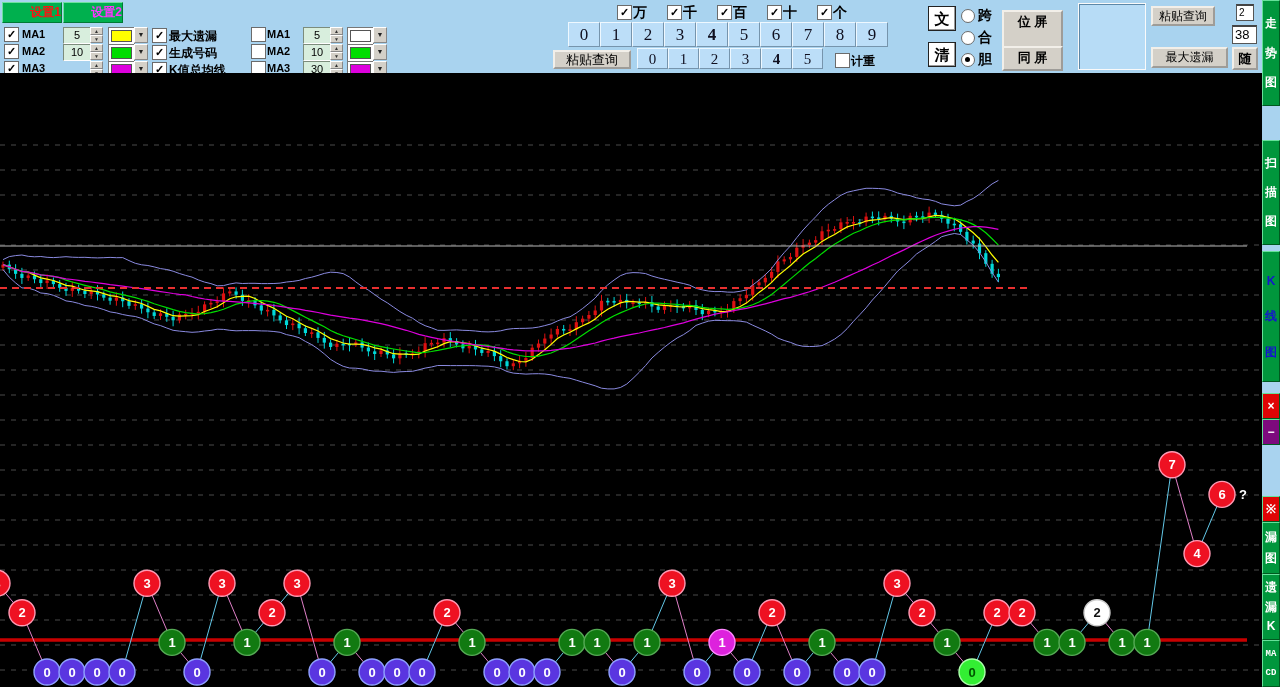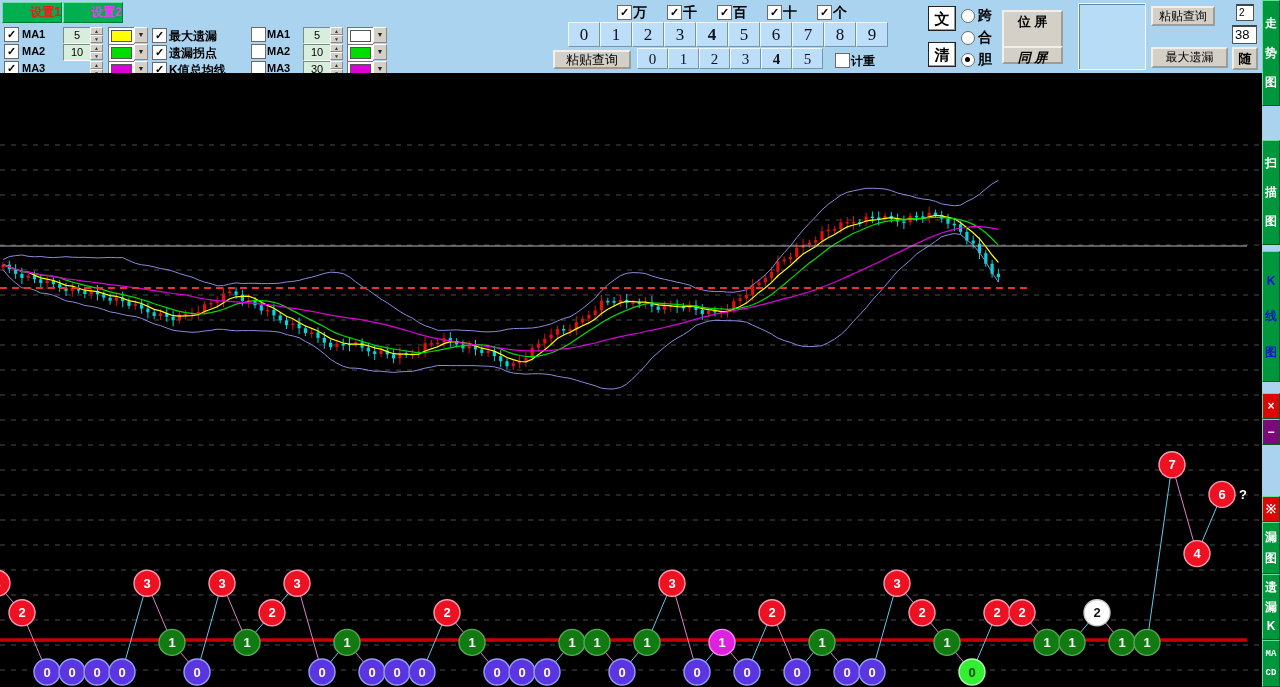--- a/index.html
+++ b/index.html
@@ -90,21 +90,21 @@
         </div>
         <div class="combo" style="left: 104px; top: 34px;">
           <div style="background: rgb(221, 0, 221);"></div>
         </div>
         <div class="arrowbtn" style="left: 130px; top: 34px;">▼</div>
       </div>
     <div id="opt-group" style="position:absolute;left:152px;top:28px;width:100px;height:52px;">
         <div class="cb" style="left: 0px; top: 0px;">✓</div>
         <div class="zhlbl" style="left: 17px; top: 0px;">最大遗漏</div>
         <div class="cb" style="left: 0px; top: 17px;">✓</div>
-        <div class="zhlbl" style="left: 17px; top: 17px;">遗漏拐点</div>
+        <div class="zhlbl" style="left: 17px; top: 17px;">生成号码</div>
         <div class="cb" style="left: 0px; top: 34px;">✓</div>
         <div class="zhlbl" style="left: 17px; top: 34px;">K值总均线</div>
       </div>
     <div id="ma-group-2" style="position:absolutes;left:251px;top:27px;width:140px;height:52px;position:absolute;">
         <div class="cb" style="left: 0px; top: 0px;"></div>
         <div class="lbl" style="left: 16px; top: 1px;">MA1</div>
         <div class="spinbox" style="left: 52px; top: 0px;">5</div>
         <div class="spinbtns" style="left: 79px; top: 0px;">
           <div>▲</div>
           <div>▼</div>
@@ -181,21 +181,21 @@
         <div class="zhlbl" style="left: 17px; top: -2px; font-size: 14px;">跨</div>
         <div class="radio" style="left: 0px; top: 22px;"></div>
         <div class="zhlbl" style="left: 17px; top: 20px; font-size: 14px;">合</div>
         <div class="radio" style="left: 0px; top: 44px;">
           <div class="dot"></div>
         </div>
         <div class="zhlbl" style="left: 17px; top: 42px; font-size: 14px;">胆</div>
       </div>
 
     <div class="btn3d" style="left:1002px;top:10px;width:61px;height:39px;font-size:13px;font-weight:bold;line-height:20px;">位 屏</div>
-    <div class="btn3d" style="left:1002px;top:46px;width:61px;height:18px;font-size:13px;font-weight:bold;line-height:20px;font-style:italic;">同 屏</div>
+    <div class="btn3d" style="left:1002px;top:46px;width:61px;height:25px;font-size:13px;font-weight:bold;line-height:20px;">同 屏</div>
 
     <div id="listbox"></div>
 
     <div class="btn3d" style="left:1151px;top:6px;width:64px;height:20px;font-size:12px;line-height:16px;">粘贴查询</div>
     <div class="btn3d" style="left:1151px;top:47px;width:77px;height:21px;font-size:12px;line-height:17px;">最大遗漏</div>
 
     <div class="tinyinput" style="left:1236px;top:4px;width:18px;height:17px;font-size:10px;line-height:14px;">2</div>
     <div class="tinyinput" style="left:1232px;top:25px;width:25px;height:19px;font-size:13px;line-height:16px;">38</div>
     <div class="btn3d" style="left:1232px;top:47px;width:26px;height:23px;font-size:13px;font-weight:bold;line-height:19px;">随</div>
   </div>

